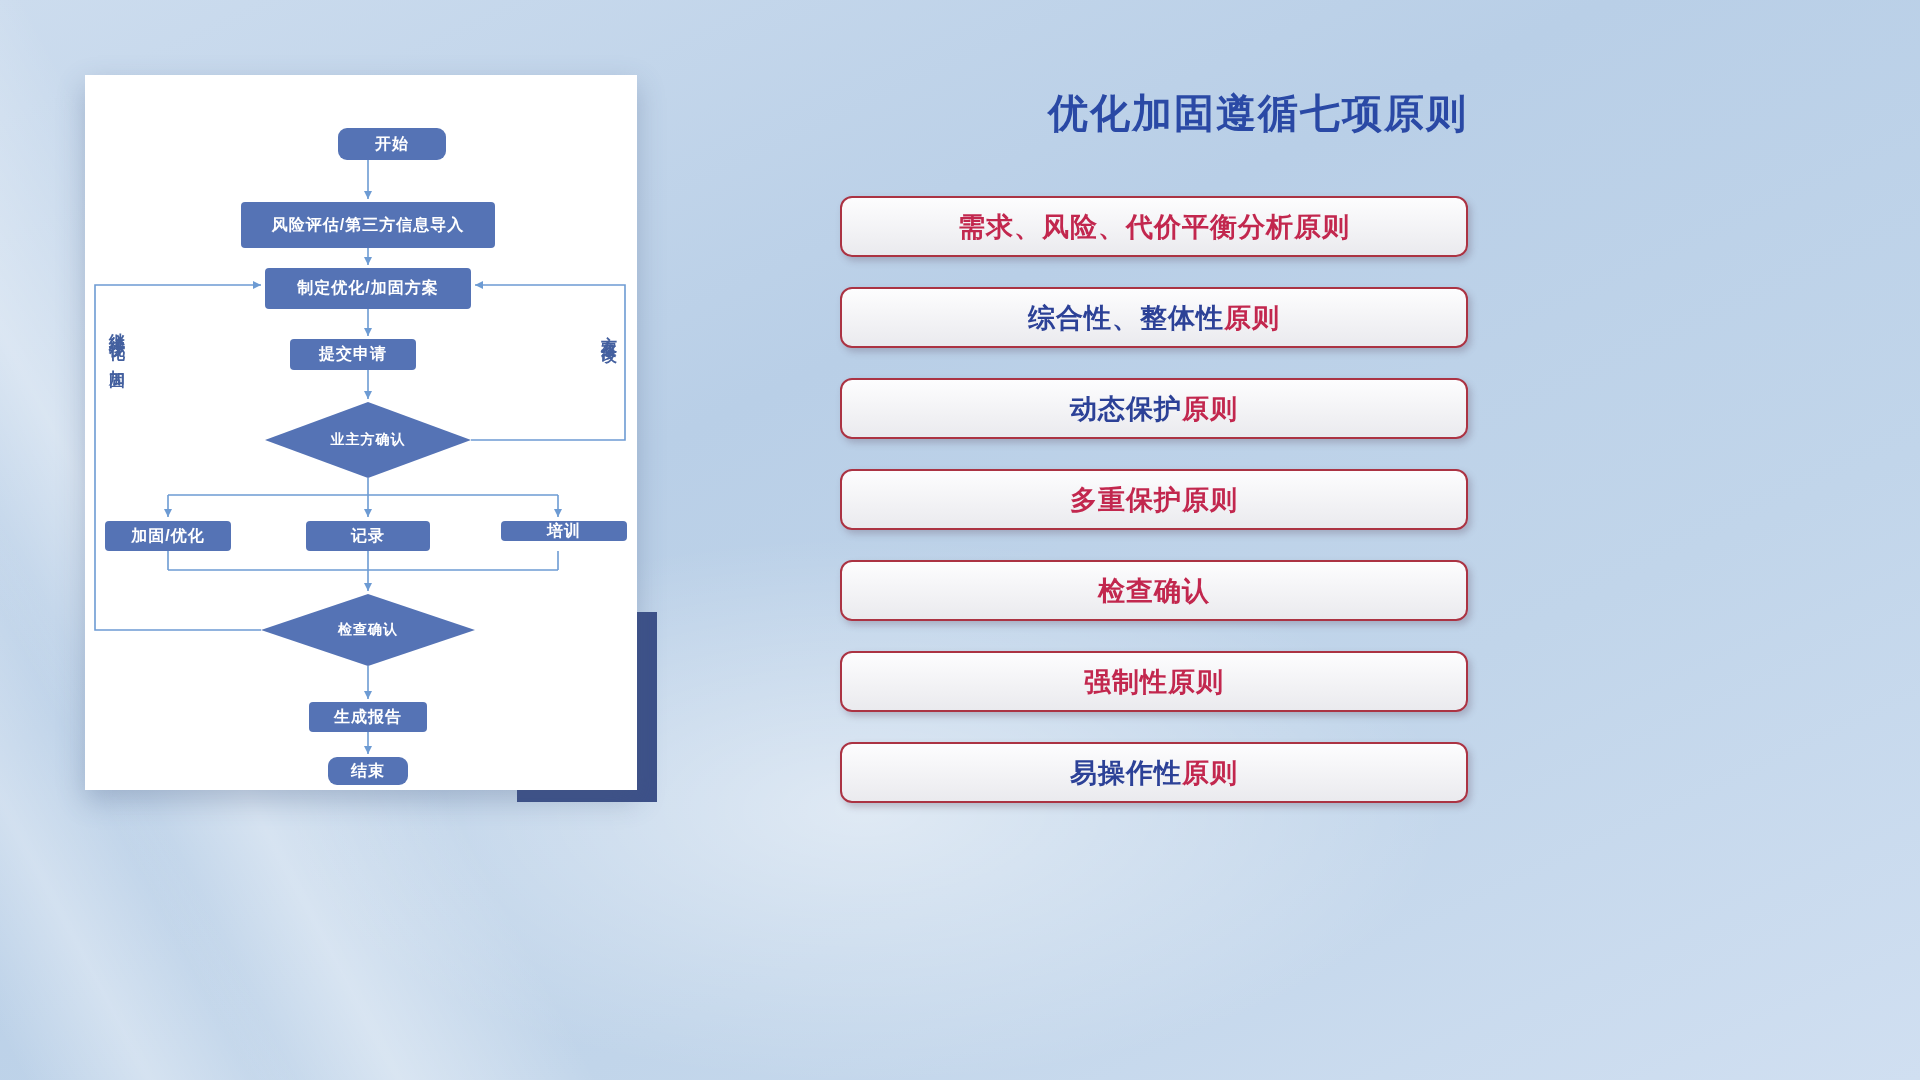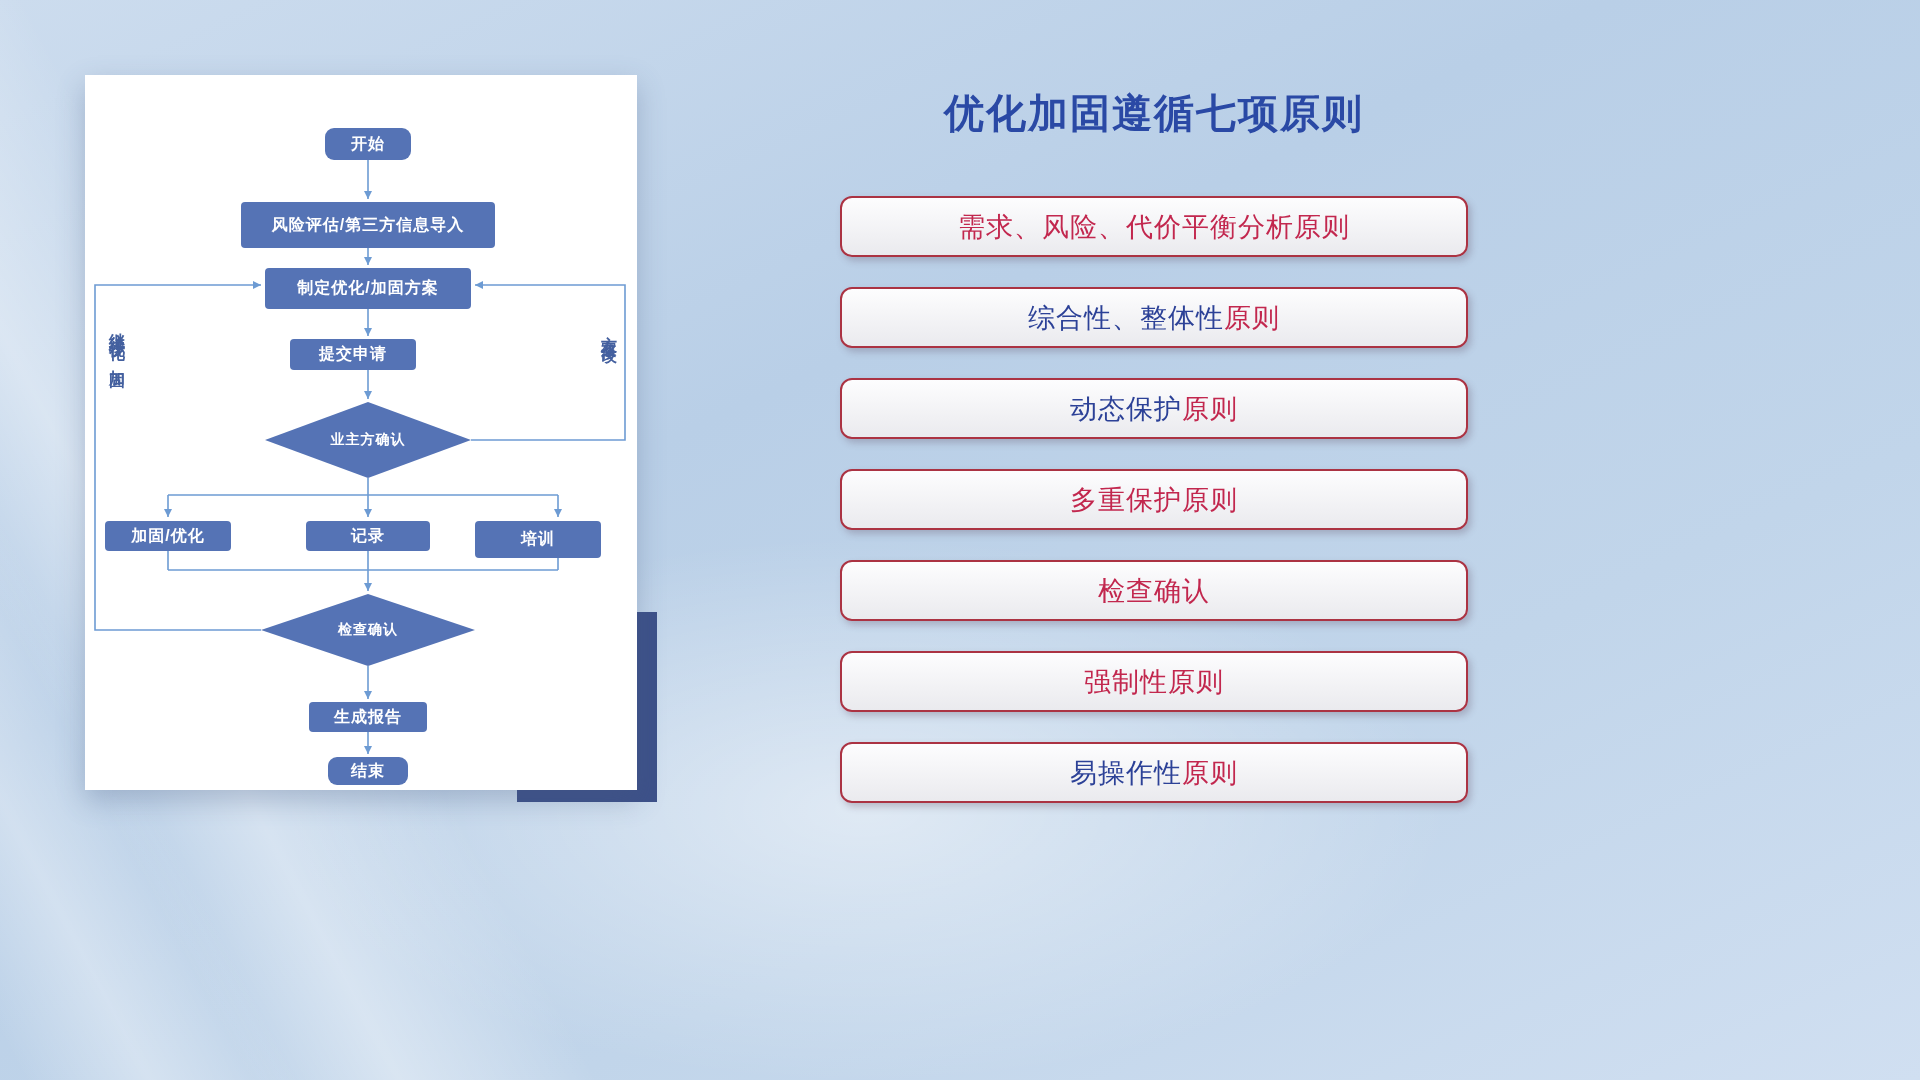--- a/index.html
+++ b/index.html
@@ -31,28 +31,28 @@
 
   .diamond{position:absolute;background:var(--node-blue,#5573b5);color:var(--node-text,#fff);
            display:flex;align-items:center;justify-content:center;
            font-size:14px;font-weight:bold;letter-spacing:1px;
            clip-path:polygon(50% 0,100% 50%,50% 100%,0 50%)}
 
   .vlabel{position:absolute;writing-mode:vertical-rl;text-orientation:upright;
           color:#44609f;font-weight:bold;font-size:16px;letter-spacing:4px;line-height:1}
 
   .right-panel{position:absolute;left:840px;top:0;width:628px;height:1080px}
-  .panel-title{position:absolute;left:0;top:86px;width:100%;text-align:center;
+  .panel-title{position:absolute;left:0;top:86px;width:100%;text-align:right;
                font-size:40px;font-weight:bold;color:var(--title-blue,#2a49a5);letter-spacing:2px}
   .principles{position:absolute;left:0;top:196px;width:628px;display:flex;flex-direction:column;gap:30px}
   .principle{height:61px;border:2px solid var(--principle-border,#ab3343);border-radius:12px;
              background:linear-gradient(180deg,#fdfdfe,#eaeaee);
              box-shadow:3px 4px 7px rgba(90,70,90,.28);
              display:flex;align-items:center;justify-content:center;
-             font-size:27px;font-weight:normal;letter-spacing:1px;white-space:nowrap}
+             font-size:27px;font-weight:bold;letter-spacing:1px;white-space:nowrap}
   .principle span[data-color="red"]{color:var(--text-red,#c2274e)}
   .principle span[data-color="blue"]{color:var(--text-blue,#2c4197)}
 </style>
 </head>
 <body>
 
 <div class="stage">
 
   <div class="accent-rect"></div>
 
@@ -77,35 +77,35 @@
       <path d="M283 476 V495"></path>
       <path d="M473 476 V495"></path>
       <path d="M83 495 H473"></path>
       <path d="M283 495 V516" marker-end="url(#arr)"></path>
       <path d="M283 591 V624" marker-end="url(#arr)"></path>
       <path d="M283 657 V679" marker-end="url(#arr)"></path>
       <path d="M386 365 H540 V210 H390" marker-end="url(#arr)"></path>
       <path d="M176 555 H10 V210 H176" marker-end="url(#arr)"></path>
     </svg>
 
-    <div class="node pill" style="left:240px;top:53px;width:86px;height:32px">开始</div>
+    <div class="node pill" style="left:253px;top:53px;width:108px;height:32px">开始</div>
 
     <div class="node box" style="left:156px;top:127px;width:254px;height:46px">风险评估/第三方信息导入</div>
 
     <div class="node box" style="left:180px;top:193px;width:206px;height:41px">制定优化/加固方案</div>
 
     <div class="node box" style="left:205px;top:264px;width:126px;height:31px">提交申请</div>
 
     <div class="diamond" style="left:180px;top:327px;width:206px;height:76px">业主方确认</div>
 
     <div class="node box" style="left:20px;top:446px;width:126px;height:30px">加固/优化</div>
 
     <div class="node box" style="left:221px;top:446px;width:124px;height:30px">记录</div>
 
-    <div class="node box" style="left:390px;top:446px;width:126px;height:37px">培训</div>
+    <div class="node box" style="left:416px;top:446px;width:126px;height:20px">培训</div>
 
     <div class="diamond" style="left:176px;top:519px;width:214px;height:72px">检查确认</div>
 
     <div class="node box" style="left:224px;top:627px;width:118px;height:30px">生成报告</div>
 
     <div class="node pill" style="left:243px;top:682px;width:80px;height:28px">结束</div>
 
     <div class="vlabel" style="left:24px;top:245px;height:140px">继续优化/加固</div>
 
     <div class="vlabel" style="left:516px;top:247px;height:110px">方案修改</div>

